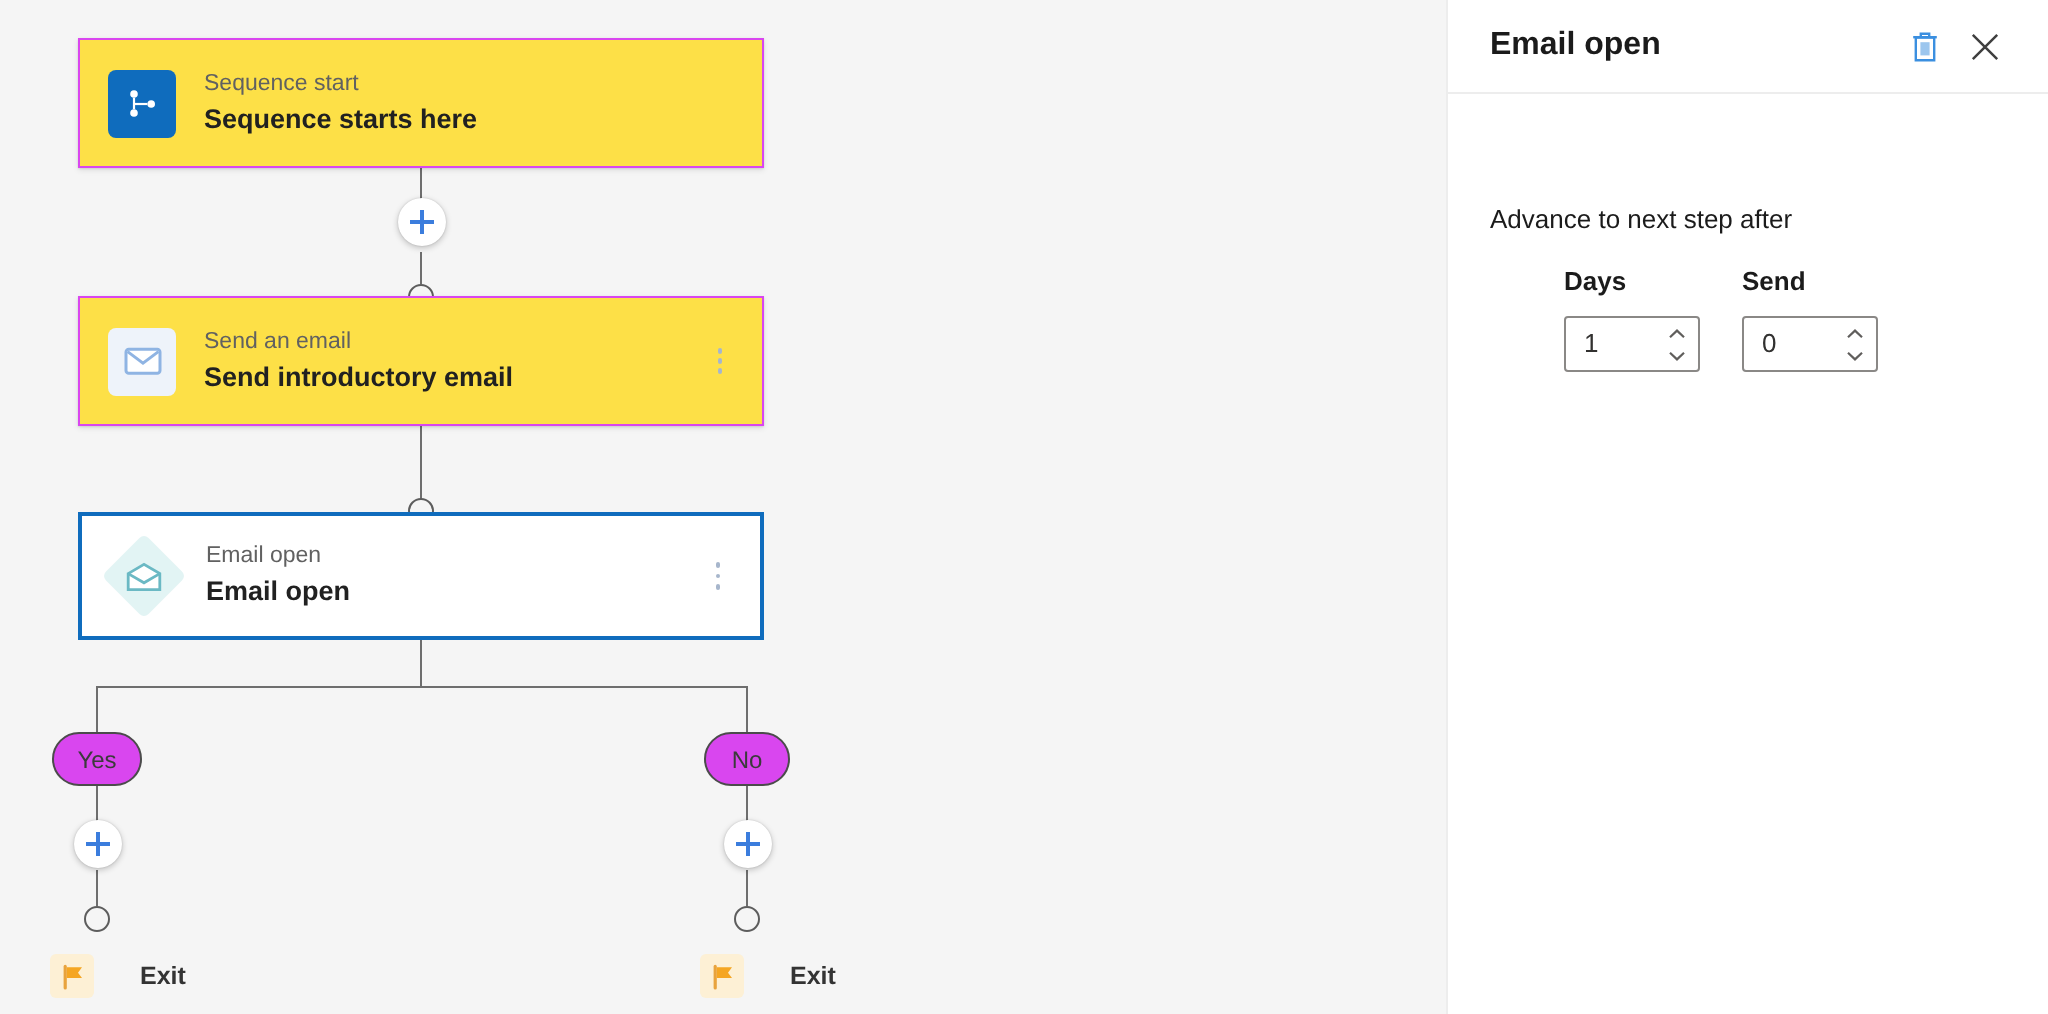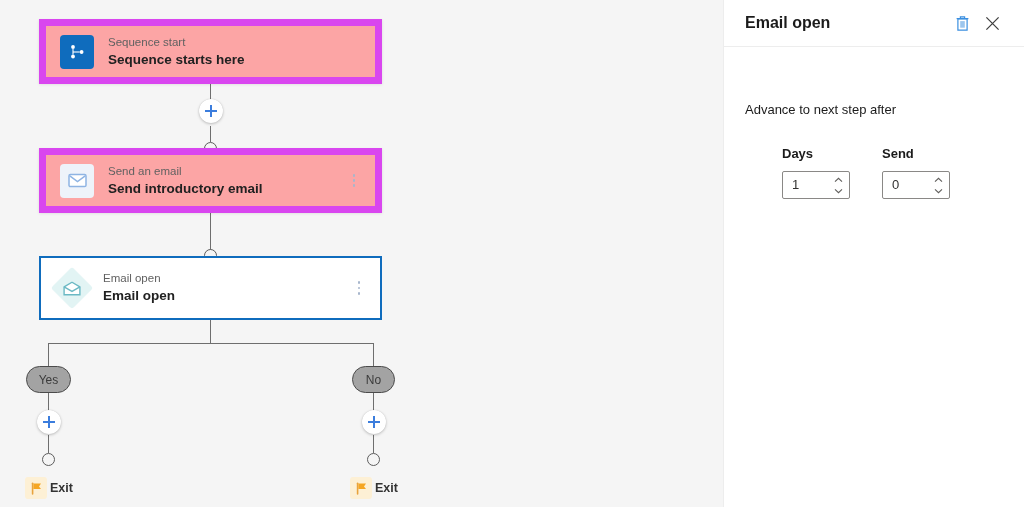--- a/index.html
+++ b/index.html
@@ -64,22 +64,22 @@
   .addbtn::before {
     left: 6px; top: 11px; width: 12px; height: 1.6px;
   }
   .addbtn::after {
     left: 11.2px; top: 6px; width: 1.6px; height: 12px;
   }
 
   
   .card {
     position: absolute;
-    background: #fca5a5;
-    border: 7px solid #d946ef;
+    background: #fde047;
+    border: 1px solid #d946ef;
     box-shadow: 0 1.2px 3px rgba(0,0,0,0.10), 0 0.3px 0.9px rgba(0,0,0,0.09);
     display: flex;
     align-items: center;
     padding: 0 14px;
     cursor: pointer;
   }
   .card.selected {
     border: 2px solid #0f6cbd;
     box-shadow: none;
     background: #ffffff;
@@ -141,34 +141,34 @@
     background: #a7b6cc;
     border-radius: 1px;
   }
 
   
   .pill {
     position: absolute;
     height: 27px;
     border: 1.6px solid #4b4b4b;
     border-radius: 14px;
-    background: #a3a3a3;
+    background: #d946ef;
     display: flex; align-items: center; justify-content: center;
     font-size: 12px;
     color: #3b3b3b;
     padding: 0 12px;
     cursor: pointer;
     z-index: 2;
   }
 
   
   .exit {
     position: absolute;
     display: flex; align-items: center;
-    gap: 3px;
+    gap: 23px;
   }
   .exit-flag {
     width: 22px; height: 22px;
     background: #fdf0d5;
     border-radius: 3px;
     display: flex; align-items: center; justify-content: center;
   }
   .exit-label {
     font-size: 12.5px;
     font-weight: bold;
@@ -212,23 +212,23 @@
     padding: 54px 18px 0 21px;
   }
   .section-label {
     font-size: 13px;
     font-weight: normal;
     color: #1b1b1b;
     line-height: 18px;
   }
   .spin-row {
     display: flex;
-    margin-top: 26px;
+    margin-top: 13px;
     padding-left: 37px;
-    gap: 32px;
+    gap: 21px;
   }
   .spin-group { width: 68px; }
   .spin-label {
     font-size: 13px;
     font-weight: bold;
     color: #1b1b1b;
     line-height: 18px;
     margin-bottom: 8px;
   }
   .spin-box {

